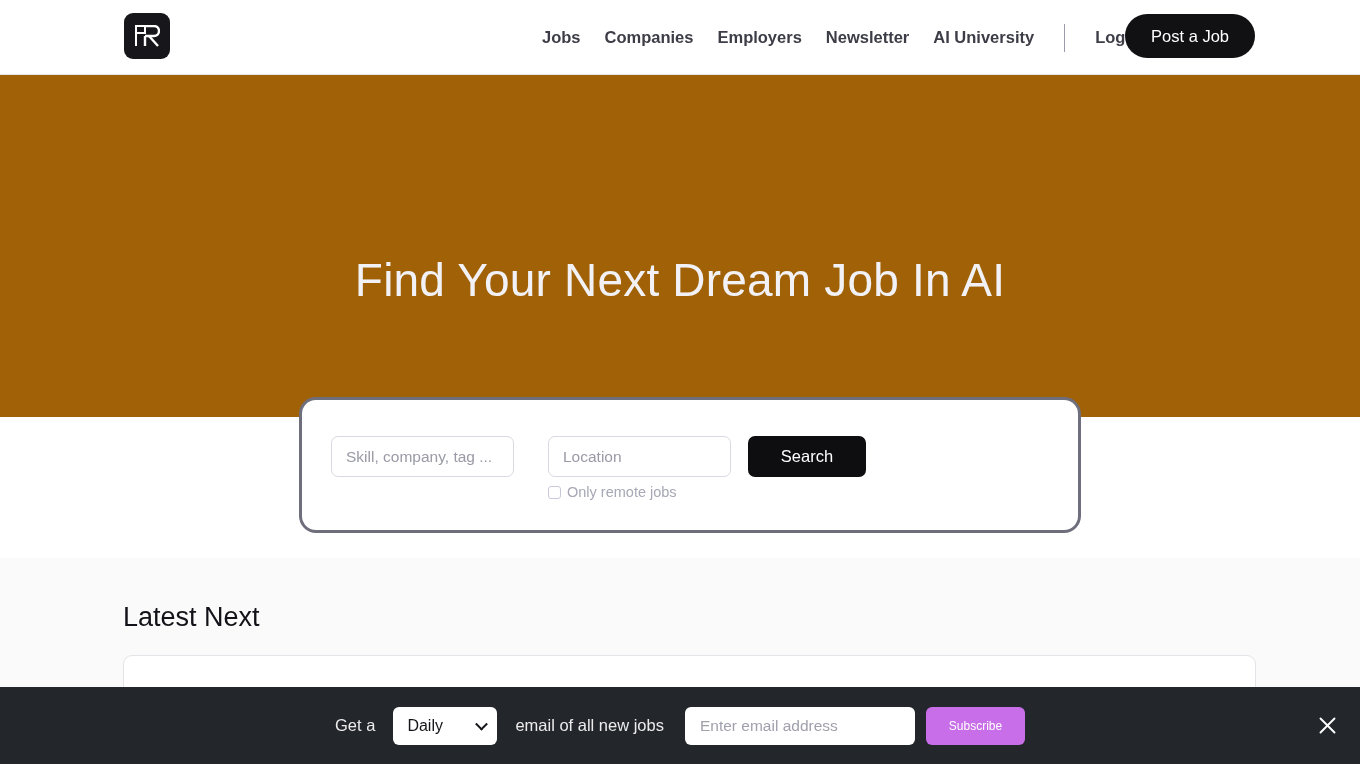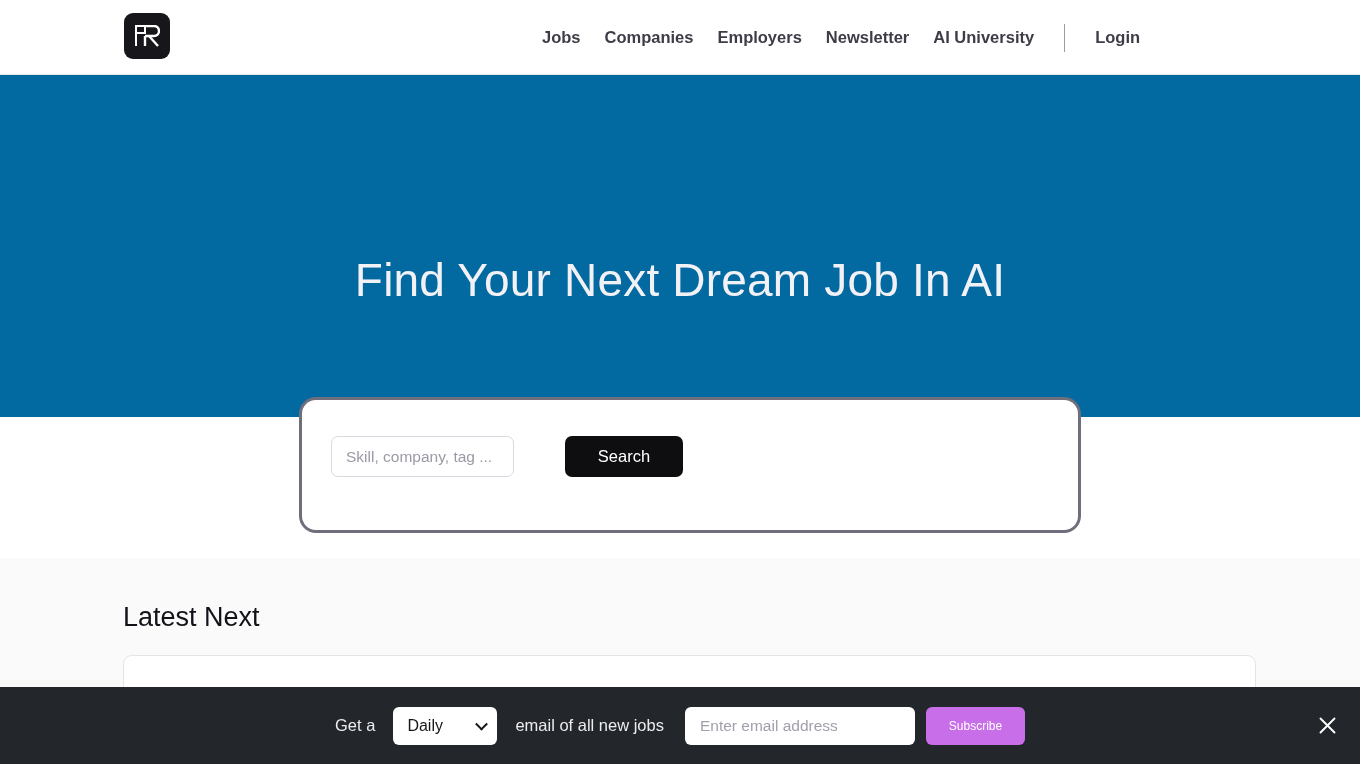--- a/index.html
+++ b/index.html
@@ -58,21 +58,21 @@
     font-family: "Liberation Sans", sans-serif;
     font-size: 16.5px; cursor: pointer;
     display: flex; align-items: center; justify-content: center;
     white-space: nowrap;
   }
 
   
   .hero {
     position: absolute; top: 75px; left: 0;
     width: 1360px; height: 342px;
-    background: #0369a1;
+    background: #a16207;
   }
   .hero-title {
     position: absolute; top: 178px; left: 0; width: 1360px;
     text-align: center;
     color: #f2f2f6;
     font-size: 46px;
     font-weight: 300;
     letter-spacing: 0.2px;
     margin: 0;
   }
@@ -245,35 +245,43 @@
   <div class="nav">
     <a href="#">Jobs</a>
     <a href="#">Companies</a>
     <a href="#">Employers</a>
     <a href="#">Newsletter</a>
     <a href="#">AI University</a>
     <div class="nav-divider"></div>
     <a href="#" class="login-link">Login</a>
   </div>
 
+  <button class="post-job">Post a Job</button>
 </div>
 
 <div class="hero">
   <h1 class="hero-title">Find Your Next Dream Job In AI</h1>
 
   <div class="search-card">
     <div class="search-row">
 
       <input class="field field-skill" type="text" placeholder="Skill, company, tag ..." style="">
 
       <div class="gap"></div>
 
 
       <div class="gap"></div>
 
+      <div class="loc-wrap">
+        <input class="field field-location" type="text" placeholder="Location" style="">
+        <div class="remote-row">
+          <span class="remote-box"></span>
+          <span class="remote-label">Only remote jobs</span>
+        </div>
+      </div>
 
       <div class="gap"></div>
 
       <button class="search-btn">Search</button>
     </div>
   </div>
 </div>
 
 <div class="latest">
   <h2 class="latest-title">Latest Next</h2>

